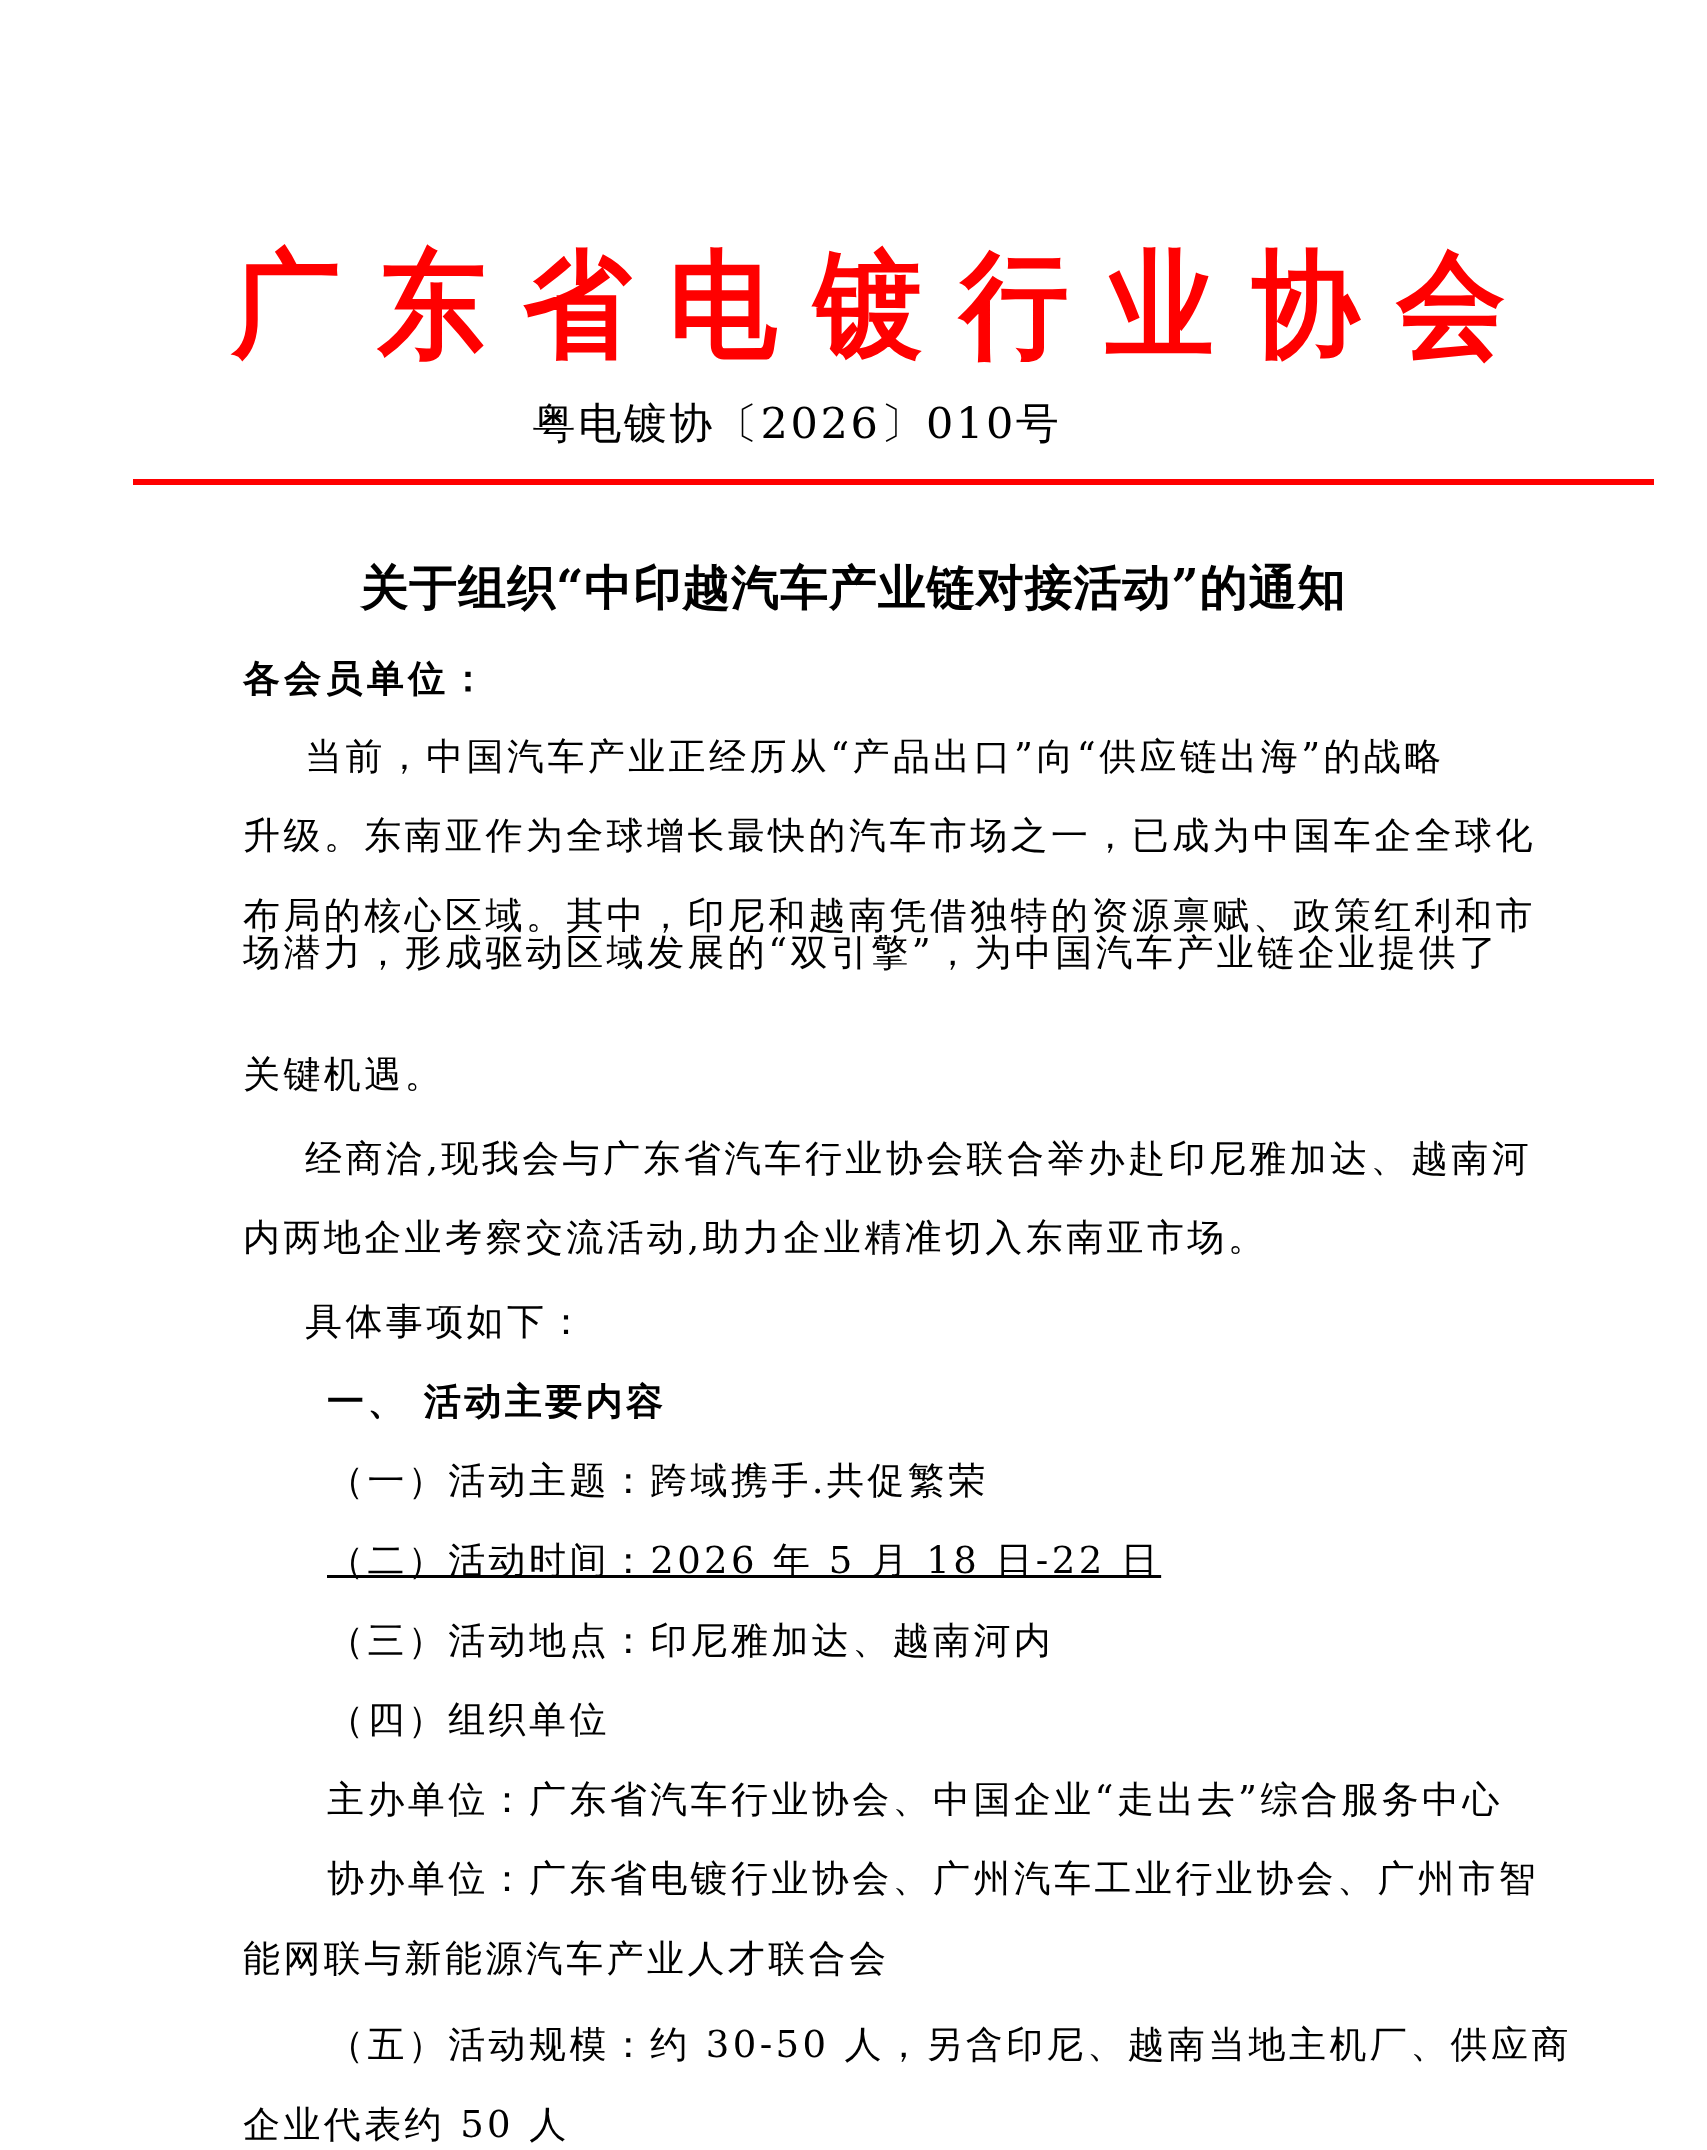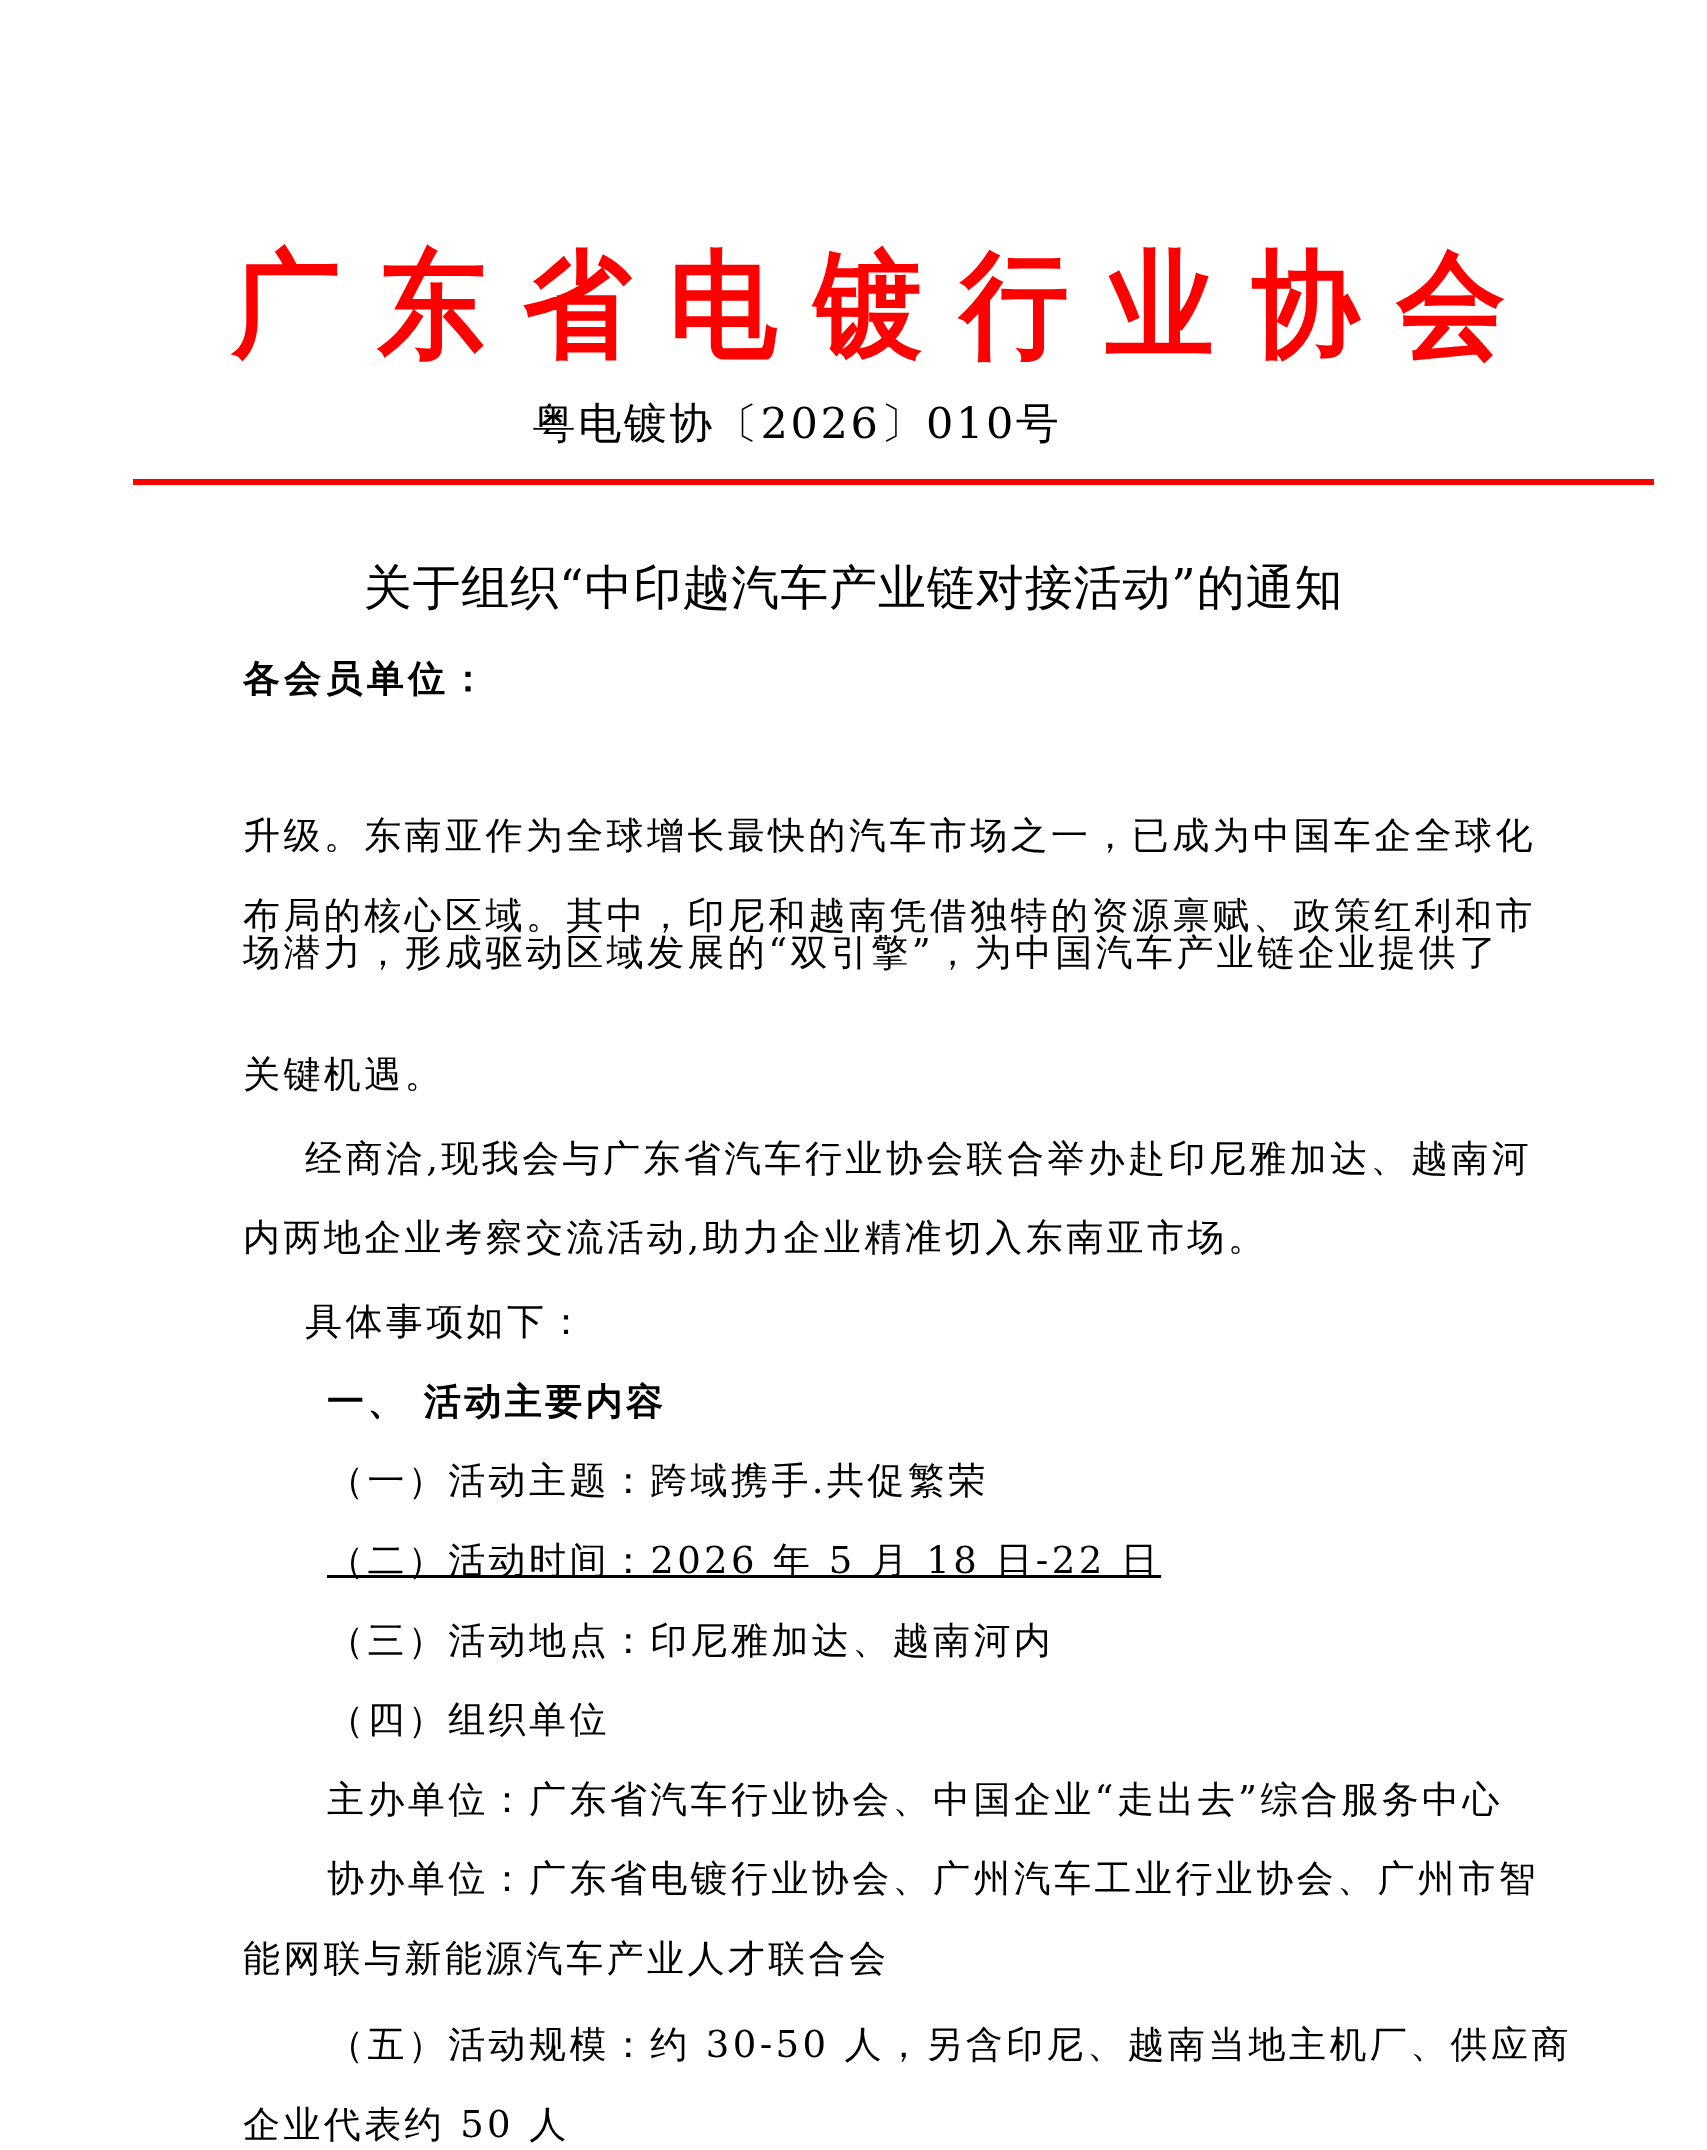--- a/index.html
+++ b/index.html
@@ -60,21 +60,21 @@
       height: 6px;
       background: #ff0000;
     }
     .doc-title {
       position: absolute;
       left: 0;
       width: 1707px;
       top: 561px;
       text-align: center;
       font-family: "DejaVu Serif", "Liberation Serif", serif;
-      font-weight: normal;
+      font-weight: bold;
       font-size: 48px;
       line-height: 1.1;
       letter-spacing: 0.9px;
     }
     .body-text {
       position: absolute;
       left: 243px;
       width: 1293px;
       font-family: "DejaVu Serif", "Liberation Serif", serif;
       font-size: 37px;
@@ -110,20 +110,21 @@
   </div>
 
   <div class="doc-number">粤电镀协〔2026〕010号</div>
 
   <div class="red-rule"></div>
 
   <div class="doc-title">关于组织“中印越汽车产业链对接活动”的通知</div>
 
   <div class="body-text salutation" style="top:660px;">各会员单位：</div>
 
+  <div class="body-text indent" style="top:738px;">当前，中国汽车产业正经历从“产品出口”向“供应链出海”的战略</div>
   <div class="body-text" style="top:817px;">升级。东南亚作为全球增长最快的汽车市场之一，已成为中国车企全球化</div>
   <div class="body-text" style="top:897px;">布局的核心区域。其中，印尼和越南凭借独特的资源禀赋、政策红利和市</div>
   <div class="body-text" style="top:934px;">场潜力，形成驱动区域发展的“双引擎”，为中国汽车产业链企业提供了</div>
   <div class="body-text" style="top:1056px;">关键机遇。</div>
 
   <div class="body-text indent" style="top:1140px;">经商洽,现我会与广东省汽车行业协会联合举办赴印尼雅加达、越南河</div>
   <div class="body-text" style="top:1219px;">内两地企业考察交流活动,助力企业精准切入东南亚市场。</div>
 
   <div class="body-text indent" style="top:1303px;">具体事项如下：</div>
 

